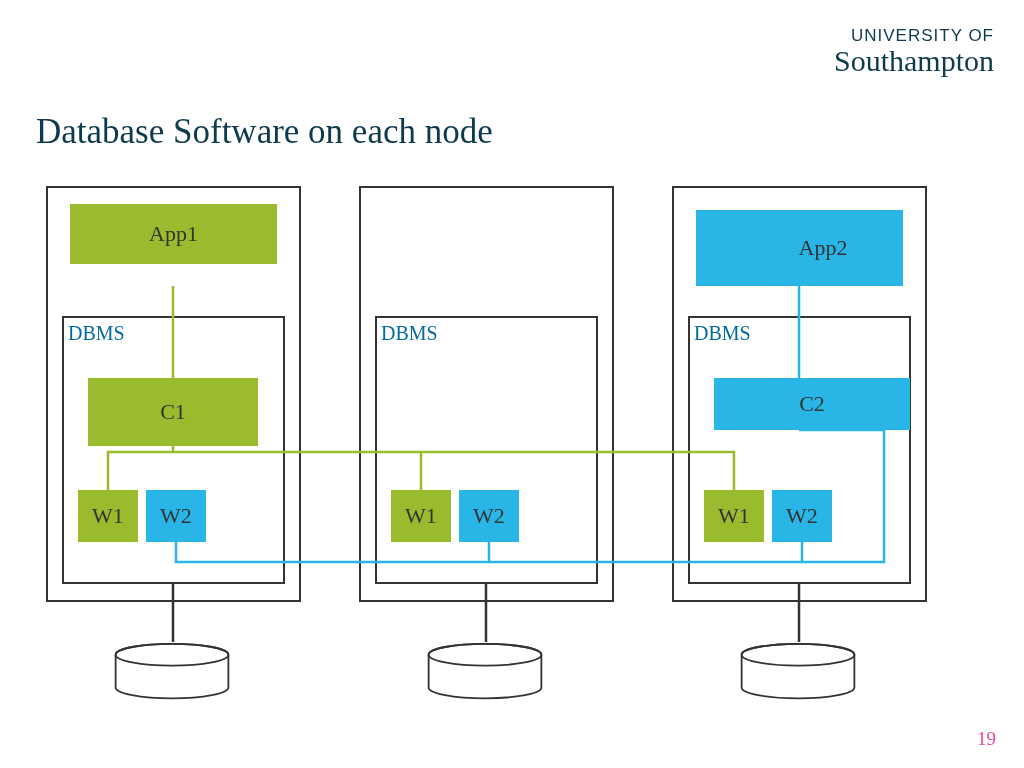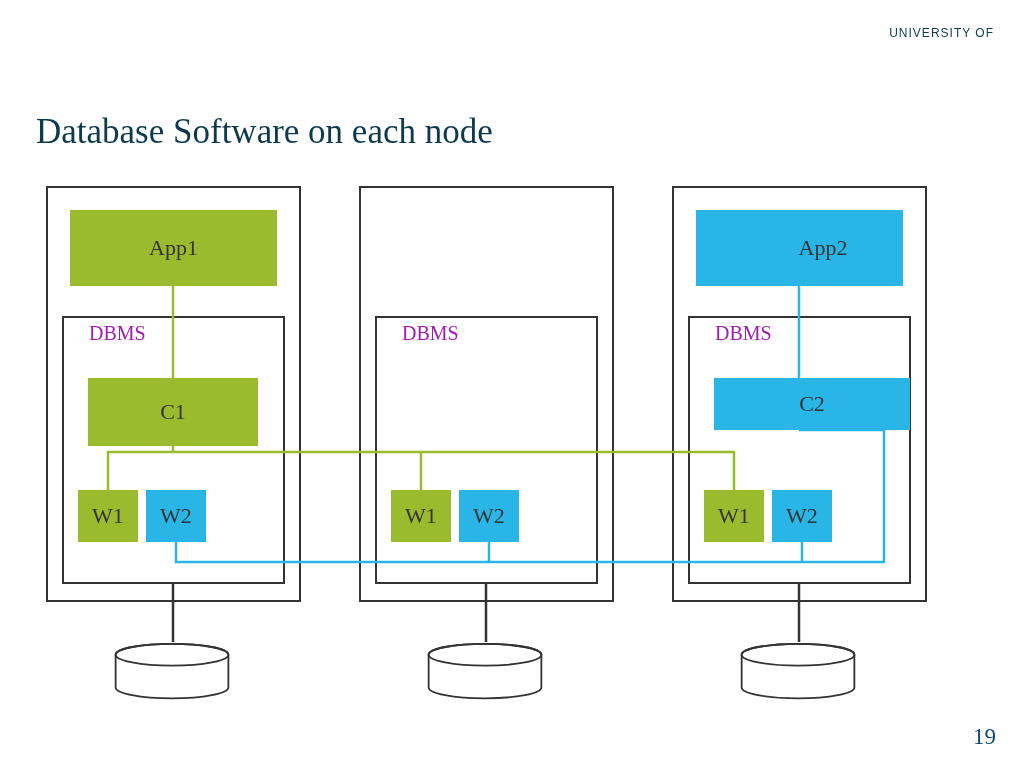--- a/index.html
+++ b/index.html
@@ -10,21 +10,21 @@
     font-family: Georgia, 'Times New Roman', serif;
     position: relative;
   }
   .logo {
     position: absolute;
     top: 26px; right: 30px;
     text-align: right;
     color: #0d3b4d;
   }
   .logo-small {
-    font-size: 12px;
+    font-size: 17px;
     letter-spacing: 1px;
     font-family: Arial, sans-serif;
     margin-bottom: -2px;
   }
   .logo-big {
     font-size: 30px;
     font-weight: normal;
     font-family: Georgia, serif;
   }
   .title {
@@ -40,23 +40,23 @@
     top: 0; left: 0;
     width: 1024px; height: 768px;
   }
   .box {
     position: absolute;
     border: 2px solid #333;
     background: #fff;
   }
   .dbms-label {
     position: absolute;
-    top: 4px; left: 25px;
+    top: 4px; left: 4px;
     font-size: 20px;
-    color: #a21caf;
+    color: #0369a1;
   }
   .fillbox {
     position: absolute;
     display: flex;
     align-items: center;
     justify-content: center;
     font-size: 22px;
     color: #333;
   }
   .green { background: #9bbb2f; }
@@ -67,39 +67,40 @@
     width: 1024px; height: 768px;
     pointer-events: none;
   }
   .cylinder {
     position: absolute;
     width: 130px; height: 60px;
   }
   .pagenum {
     position: absolute;
     bottom: 18px; right: 28px;
-    font-size: 23px;
-    color: #0c4a6e;
+    font-size: 19px;
+    color: #ec4899;
   }
 </style>
 </head>
 <body>
 
 <div class="logo">
   <div class="logo-small">UNIVERSITY OF</div>
+  <div class="logo-big">Southampton</div>
 </div>
 
 <div class="title">Database Software on each node</div>
 
 <div class="canvas" id="canvas">
     <div class="box" style="left: 46px; top: 186px; width: 255px; height: 416px;"></div>
     <div class="box" style="left: 62px; top: 316px; width: 223px; height: 268px;">
       <div class="dbms-label">DBMS</div>
     </div>
-    <div class="fillbox green" style="left: 70px; top: 210px; width: 207px; height: 76px; text-align: center;">App1</div>
+    <div class="fillbox green" style="left: 70px; top: 204px; width: 207px; height: 60px; text-align: center;">App1</div>
     <div class="fillbox green" style="left: 88px; top: 378px; width: 170px; height: 68px;">C1</div>
     <div class="fillbox green" style="left: 78px; top: 490px; width: 60px; height: 52px;">W1</div>
     <div class="fillbox blue" style="left: 146px; top: 490px; width: 60px; height: 52px;">W2</div>
     <svg class="cylinder" viewBox="0 0 130 66" style="left: 107px; top: 642px;">
       <ellipse cx="65" cy="14" rx="62" ry="12" fill="#fff" stroke="#333" stroke-width="2"></ellipse>
       <path d="M 3 14 L 3 50 A 62 12 0 0 0 127 50 L 127 14" fill="#fff" stroke="#333" stroke-width="2"></path>
       <ellipse cx="65" cy="14" rx="62" ry="12" fill="none" stroke="#333" stroke-width="2"></ellipse>
     </svg>
     <div class="box" style="left: 359px; top: 186px; width: 255px; height: 416px;"></div>
     <div class="box" style="left: 375px; top: 316px; width: 223px; height: 268px;">

